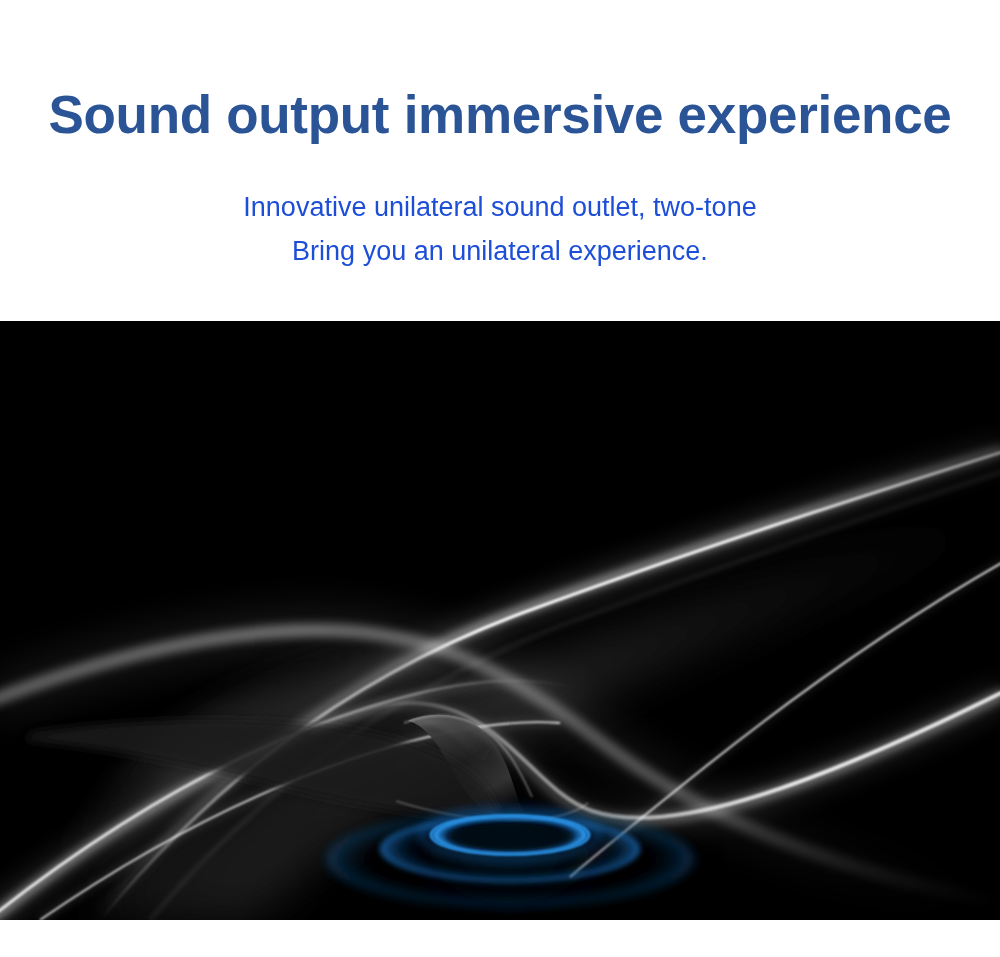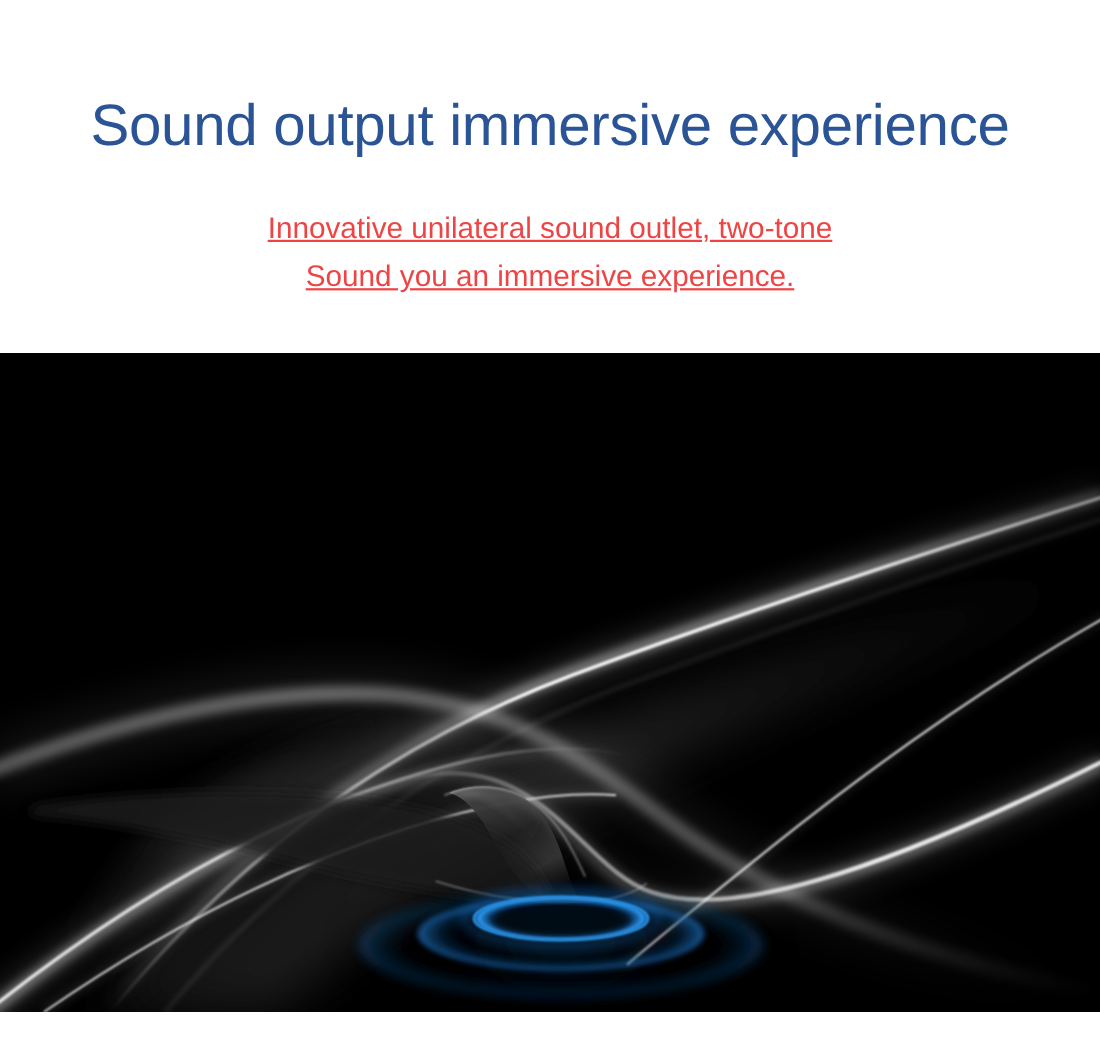--- a/index.html
+++ b/index.html
@@ -26,38 +26,37 @@
     background: #ffffff;
     text-align: center;
   }
   .page-title {
     position: absolute;
     left: 0; top: 86px;
     width: 1000px;
     margin: 0;
     font-size: 53px;
     line-height: 58px;
-    font-weight: 400;
+    font-weight: 700;
     letter-spacing: -0.3px;
     color: #2b5496;
     white-space: nowrap;
   }
   .subtitle {
     position: absolute;
     left: 0; top: 185px;
     width: 1000px;
   }
   .subtitle-line {
     display: block;
     font-size: 27px;
     line-height: 44px;
     font-weight: 400;
-    color: #ef4444;
+    color: #1d4ed8;
     white-space: nowrap;
-    text-decoration: underline;
   }
 
   
   .hero {
     position: absolute;
     left: 0; top: 321px;
     width: 1000px;
     height: 599px;
     background: #000000;
     overflow: hidden;
@@ -81,21 +80,21 @@
 <body>
 
 <div id="page">
 
   <div class="header">
 
     <h1 class="page-title">Sound output immersive experience</h1>
 
     <div class="subtitle">
       <span class="subtitle-line">Innovative unilateral sound outlet, two-tone</span>
-      <span class="subtitle-line">Sound you an immersive experience.</span>
+      <span class="subtitle-line">Bring you an unilateral experience.</span>
     </div>
 
   </div>
 
   <div class="hero">
     <svg viewBox="0 0 1000 599" preserveAspectRatio="none">
       <defs>
 
         <linearGradient id="gSheen" x1="0" y1="0" x2="1" y2="0.55">
           <stop offset="0.00" stop-color="#000000" stop-opacity="0"></stop>

